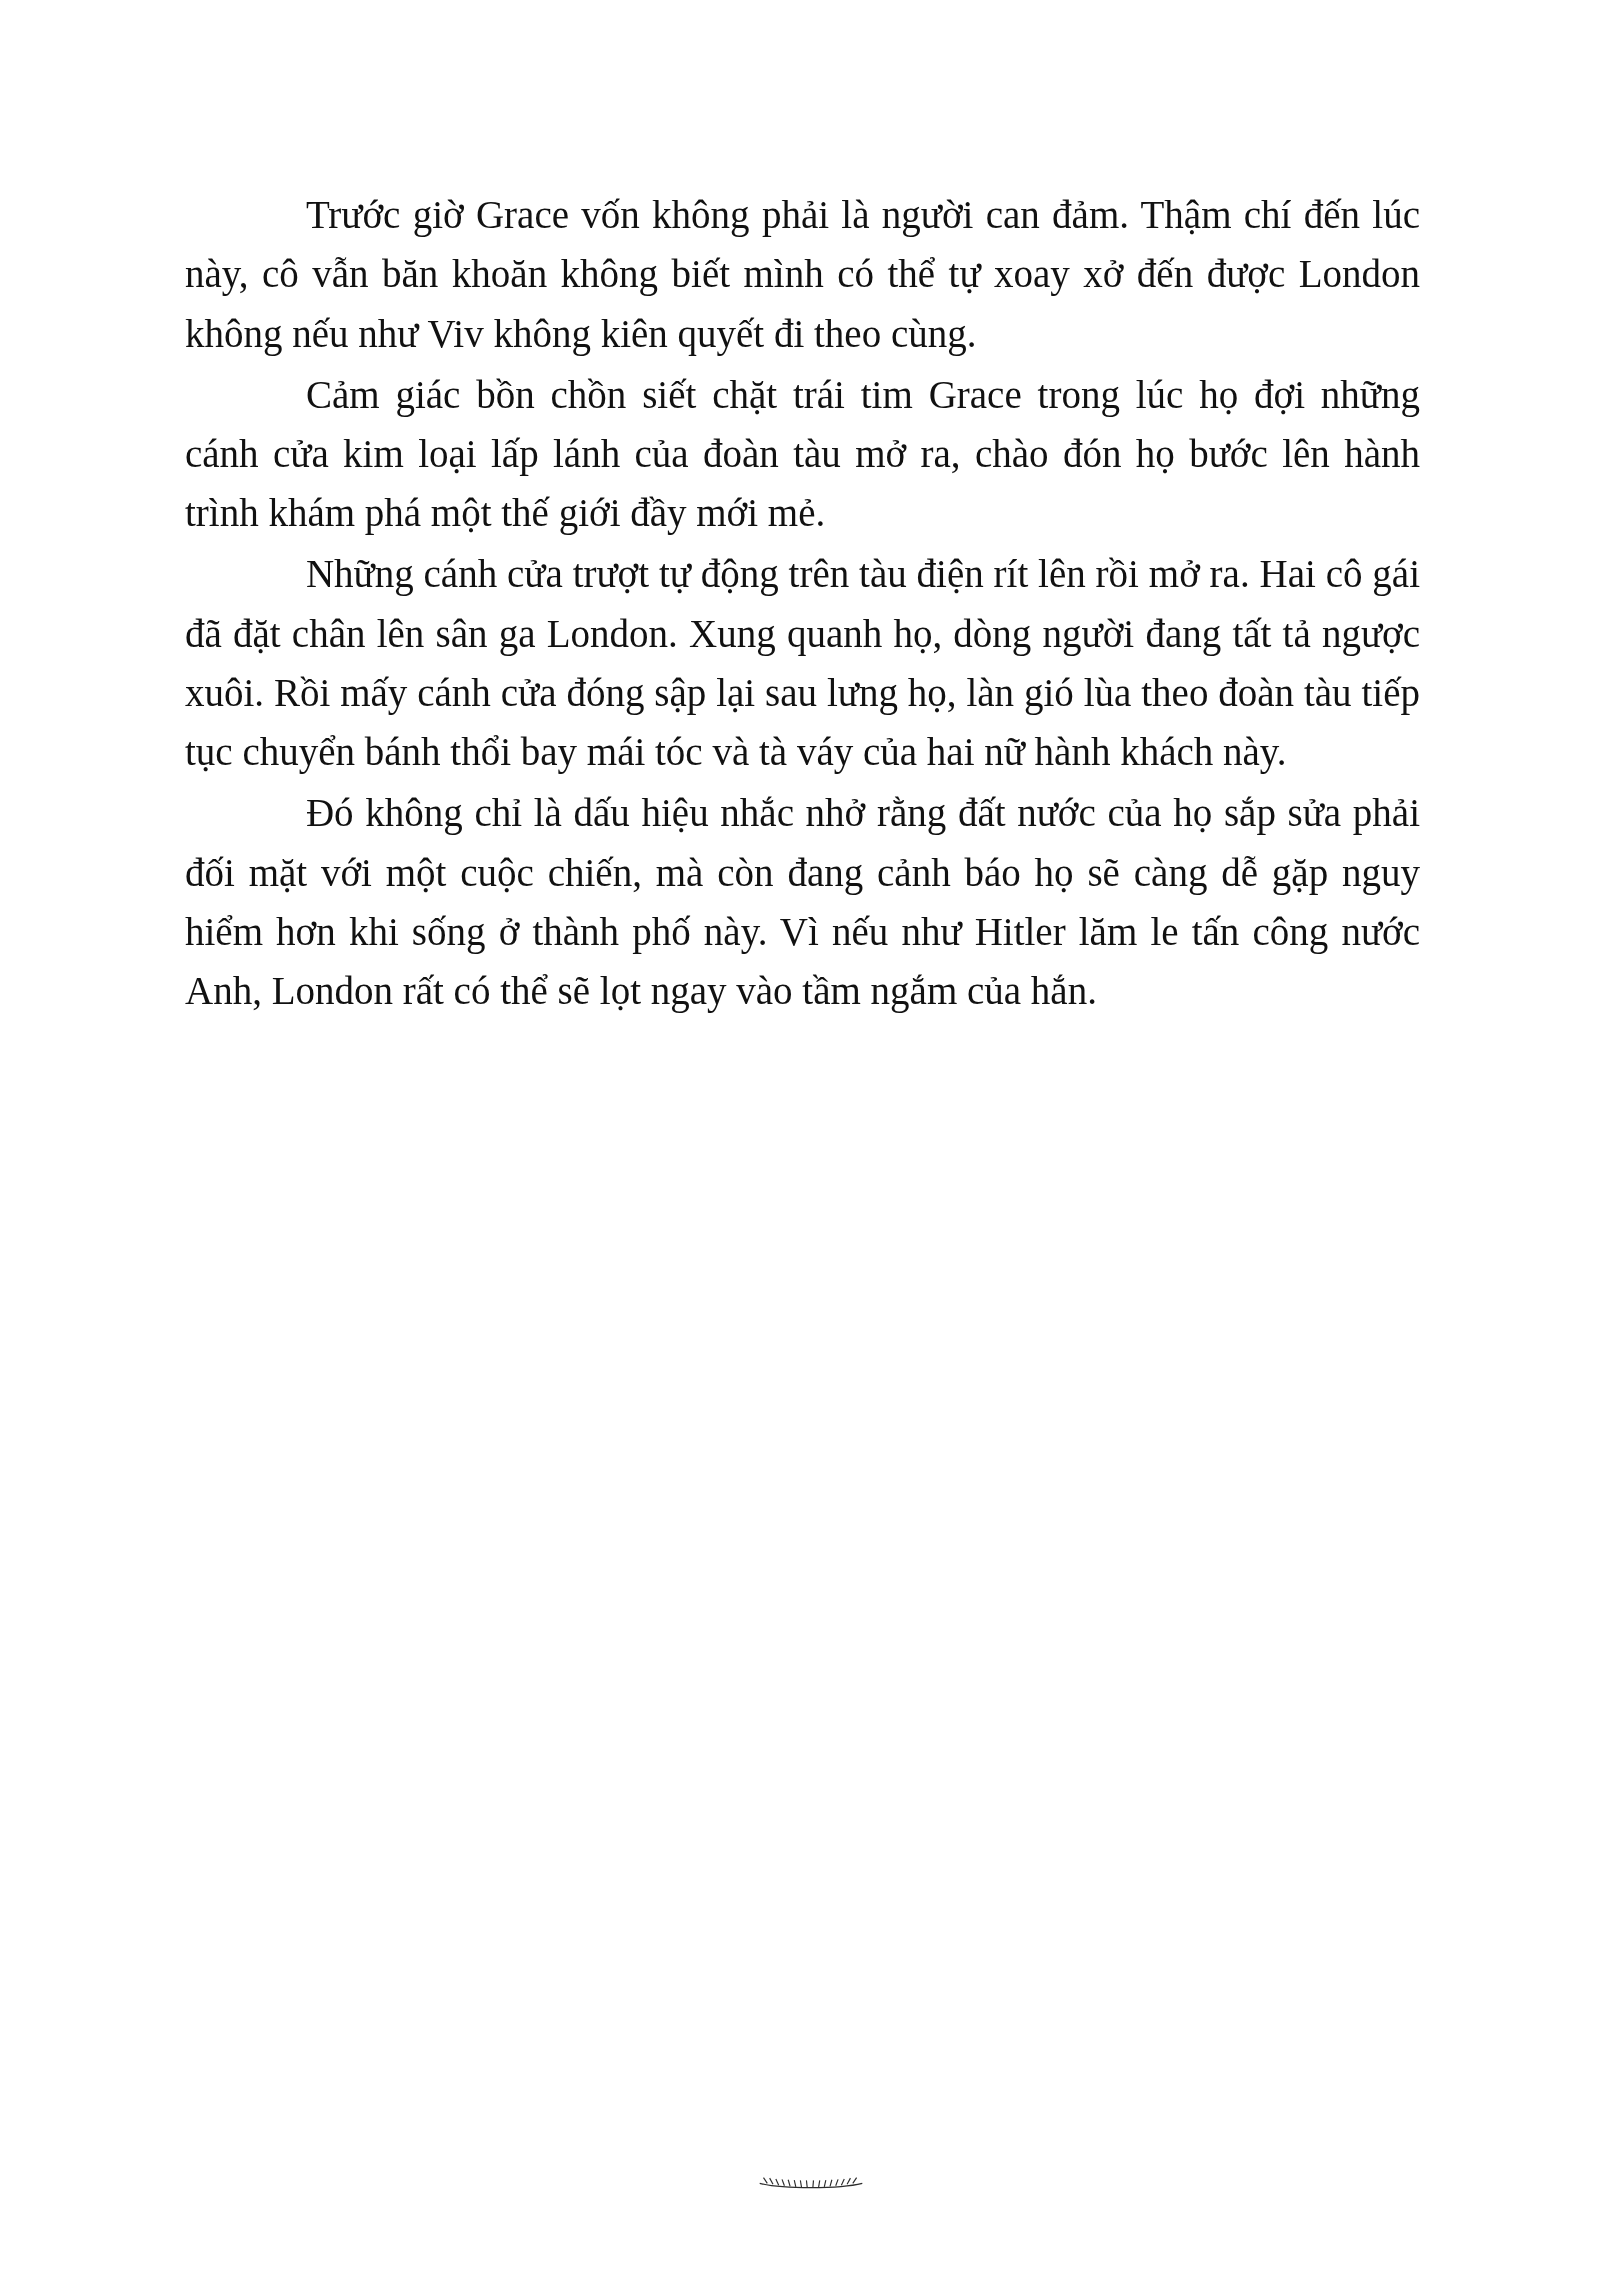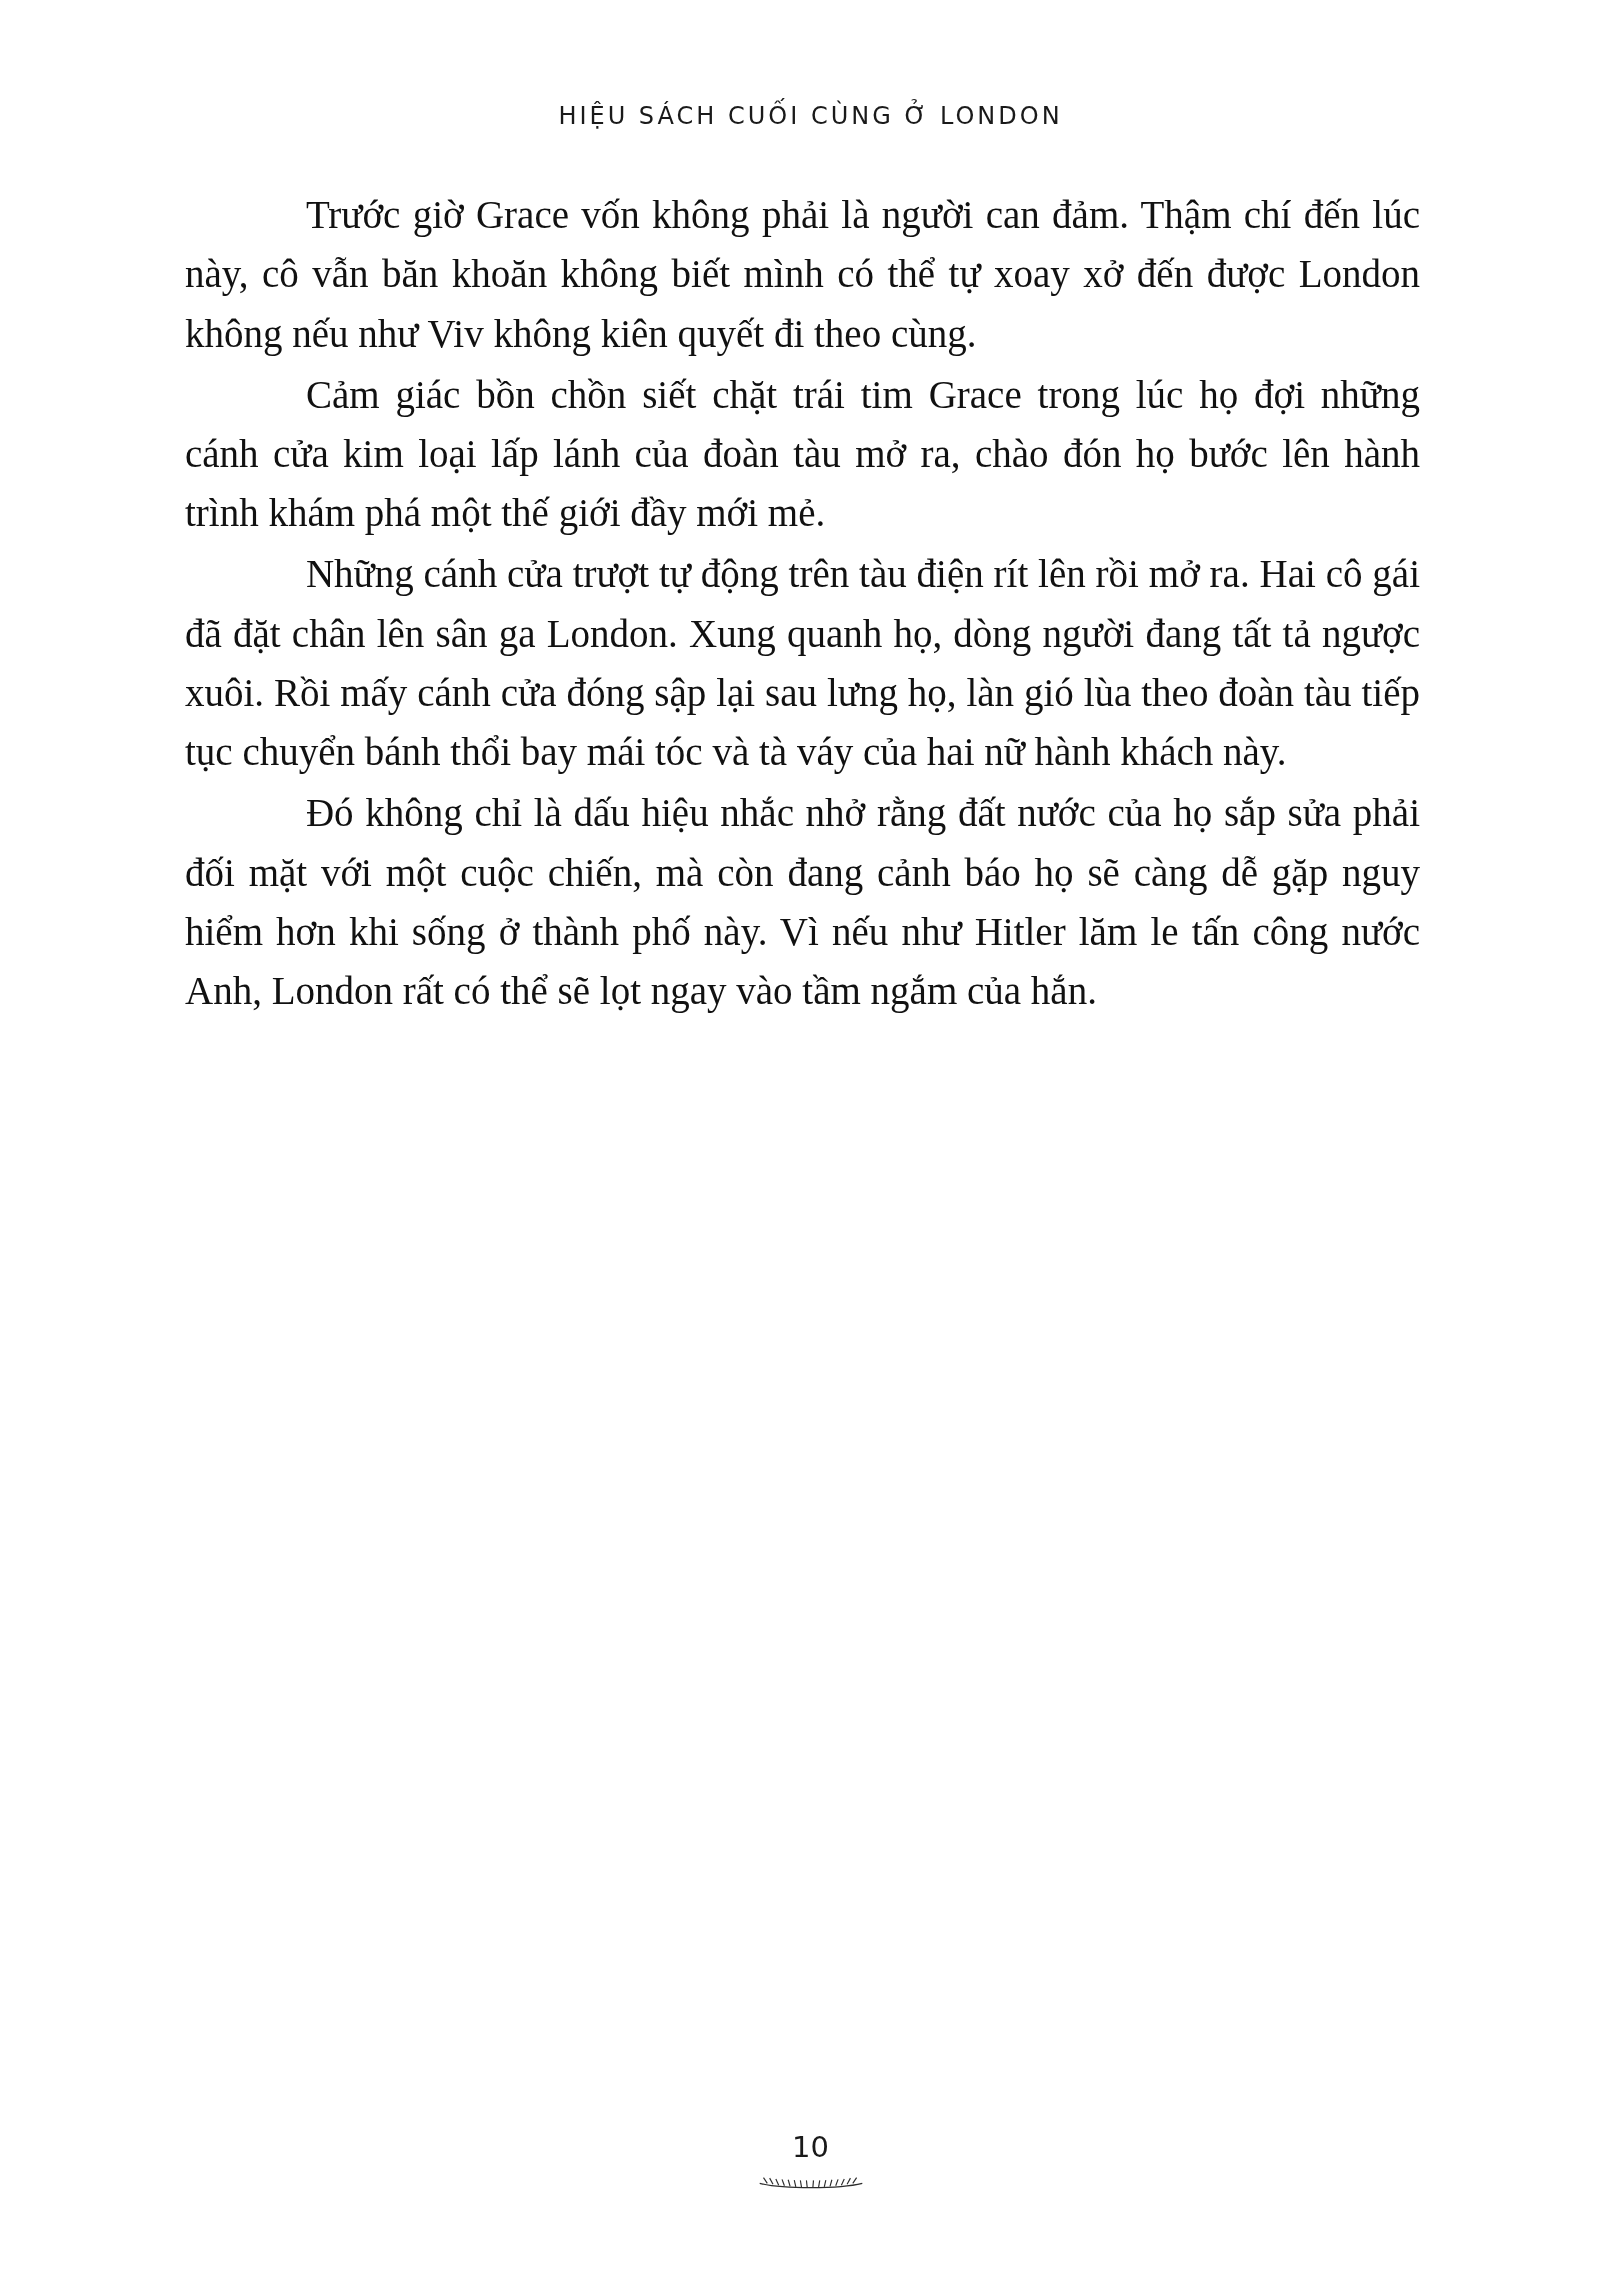--- a/index.html
+++ b/index.html
@@ -71,30 +71,28 @@
     letter-spacing: 0.9px;
     line-height: 1;
   }
   .folio-orn svg { display: inline-block; vertical-align: middle; }
 </style>
 </head>
 <body>
 
 <div class="page">
 
-  <div class="running-head">Hiệu sách cuối cùng ở London</div>
 
   <div class="body-text">
     <p>Trước giờ Grace vốn không phải là người can đảm. Thậm chí đến lúc này, cô vẫn băn khoăn không biết mình có thể tự xoay xở đến được London không nếu như Viv không kiên quyết đi theo cùng.</p>
     <p>Cảm giác bồn chồn siết chặt trái tim Grace trong lúc họ đợi những cánh cửa kim loại lấp lánh của đoàn tàu mở ra, chào đón họ bước lên hành trình khám phá một thế giới đầy mới mẻ.</p>
     <p>Những cánh cửa trượt tự động trên tàu điện rít lên rồi mở ra. Hai cô gái đã đặt chân lên sân ga London. Xung quanh họ, dòng người đang tất tả ngược xuôi. Rồi mấy cánh cửa đóng sập lại sau lưng họ, làn gió lùa theo đoàn tàu tiếp tục chuyển bánh thổi bay mái tóc và tà váy của hai nữ hành khách này.</p>
     <p>Đó không chỉ là dấu hiệu nhắc nhở rằng đất nước của họ sắp sửa phải đối mặt với một cuộc chiến, mà còn đang cảnh báo họ sẽ càng dễ gặp nguy hiểm hơn khi sống ở thành phố này. Vì nếu như Hitler lăm le tấn công nước Anh, London rất có thể sẽ lọt ngay vào tầm ngắm của hắn.</p>
   </div>
 
-  <div class="folio">10</div>
 
   <div class="folio-orn">
     <svg width="114" height="21" viewBox="0 0 120 22" aria-hidden="true">
       <path d="M6 14 C 30 20, 90 20, 114 14" stroke="#2b2b2b" stroke-width="1.4" fill="none"></path>
       <g stroke="#2b2b2b" stroke-width="1.2" fill="none">
         <path d="M14 14 l -4 -6"></path>
           <path d="M20 15 l -3.5 -6.5"></path>
           <path d="M26 16 l -3 -6.5"></path>
         <path d="M32 16.6 l -2.5 -6.8"></path>
           <path d="M38 17.2 l -2 -7"></path>

